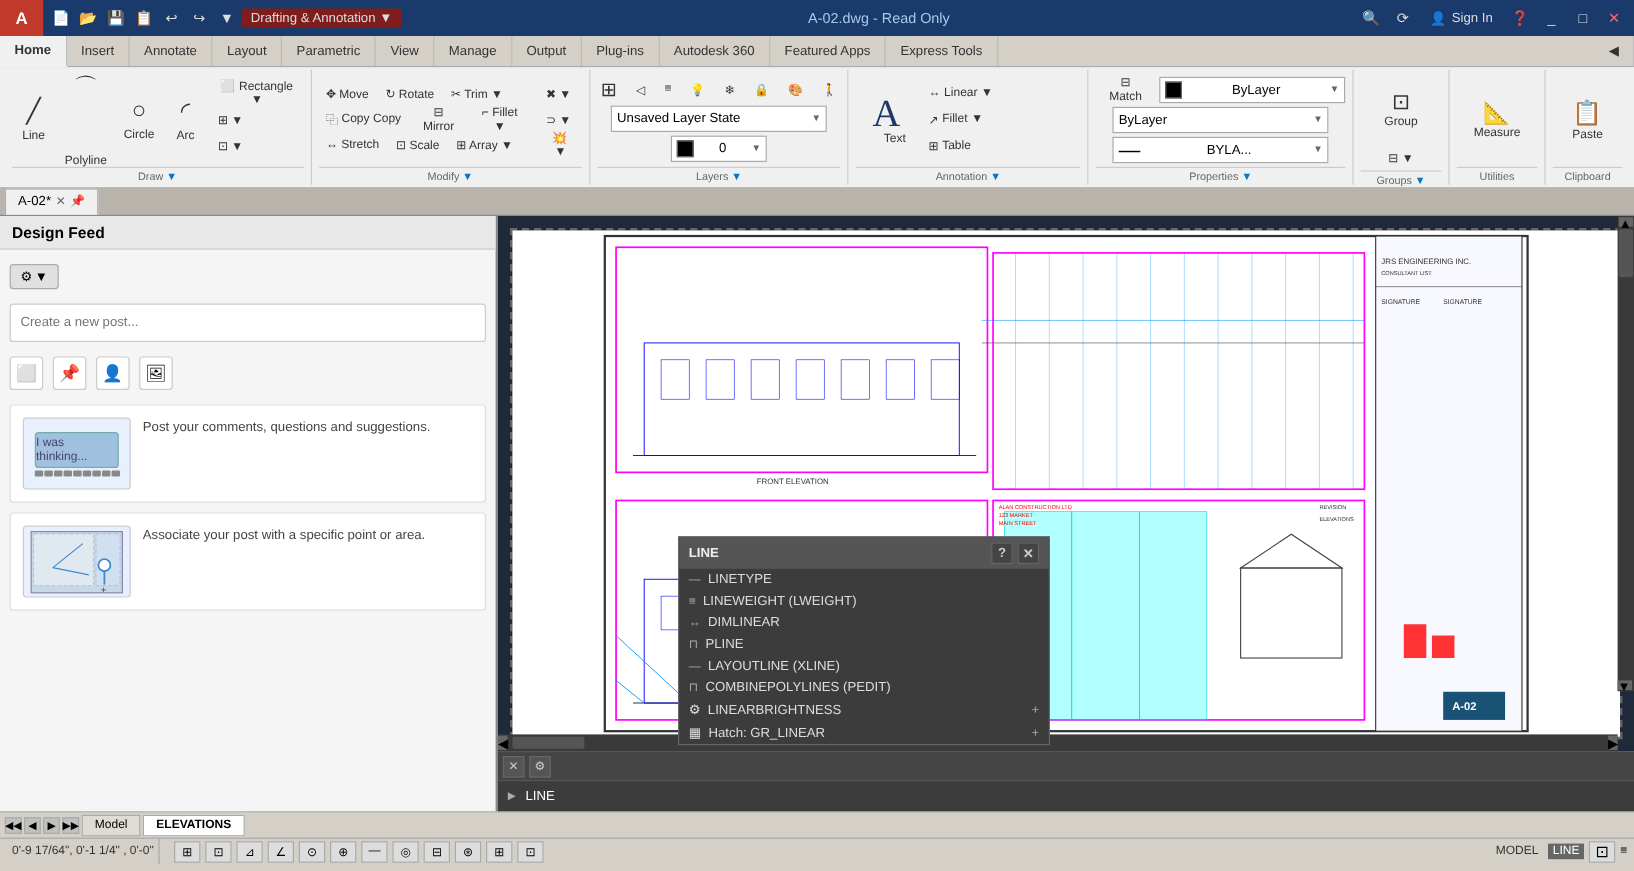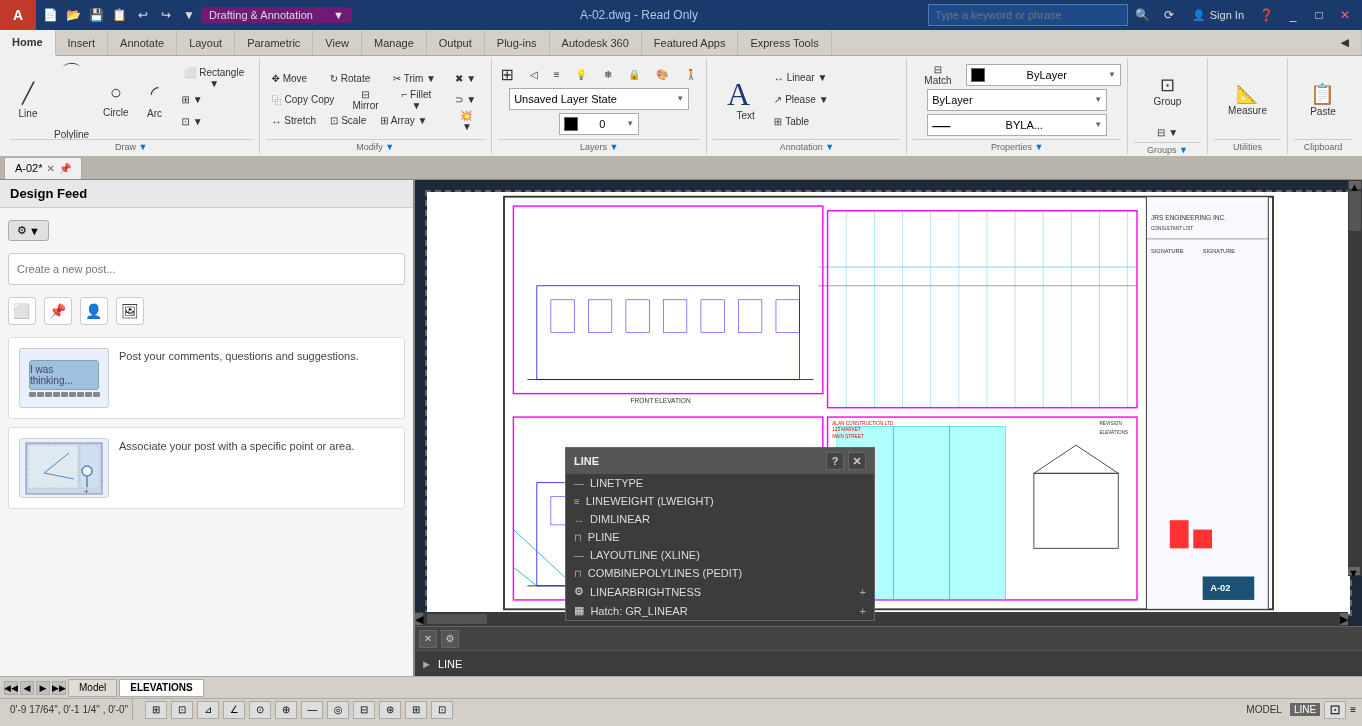--- a/index.html
+++ b/index.html
@@ -506,23 +506,23 @@
       display: flex;
       align-items: center;
       gap: 4px;
       padding: 0 6px;
     }
 
     
     .workspace-selector {
       display: flex;
       align-items: center;
-      gap: 20px;
+      gap: 3px;
       padding: 2px 8px;
-      background: #701a75;
+      background: #7f1d1d;
       border-radius: 3px;
       color: #ddd;
       font-size: 11px;
       cursor: pointer;
     }
   </style>
 </head>
 <body>
 
 <div id="topbar">
@@ -537,21 +537,20 @@
     <button class="topbar-qa-btn">↩</button>
     <button class="topbar-qa-btn">↪</button>
     <button class="topbar-qa-btn">▼</button>
     <div class="workspace-selector">
       <span>Drafting &amp; Annotation</span>
       <span>▼</span>
     </div>
   </div>
   <div class="topbar-title">A-02.dwg - Read Only</div>
   <div class="topbar-right">
-    <input style="width: 200px; height: 22px; background: rgb(30, 74, 138); border: 1px solid rgb(74, 122, 181); color: rgb(204, 204, 204); padding: 2px 6px; font-size: 11px;" placeholder="Type a keyword or phrase">
     <button class="topbar-qa-btn">🔍</button>
     <button class="topbar-qa-btn">⟳</button>
     <button class="sign-in-btn" style="color:#ddd;">
       <span>👤</span>
       <span>Sign In</span>
     </button>
     <button class="topbar-qa-btn">❓</button>
     <button class="topbar-qa-btn">_</button>
     <button class="topbar-qa-btn">□</button>
     <button class="topbar-qa-btn" style="color:#ff6666;">✕</button>
@@ -604,21 +603,21 @@
       </div>
     </div>
     <div class="ribbon-group-label">
       Draw <span style="color:#0077cc;cursor:pointer;">▼</span>
     </div>
   </div>
 
   <div class="ribbon-group" style="min-width:200px;">
     <div class="ribbon-group-content">
       <div style="display:flex;flex-direction:column;gap:1px;">
-        <div style="display:flex;gap:2px;justify-content:space-between;">
+        <div style="display:flex;gap:2px;">
           <button class="ribbon-btn-small">✥ Move</button>
           <button class="ribbon-btn-small">↻ Rotate</button>
           <button class="ribbon-btn-small">✂ Trim ▼</button>
         </div>
         <div style="display:flex;gap:2px;">
           <button class="ribbon-btn-small">⿻ <span>Copy</span>Copy</button>
           <button class="ribbon-btn-small">⊟ Mirror</button>
           <button class="ribbon-btn-small">⌐ Fillet ▼</button>
         </div>
         <div style="display:flex;gap:2px;">
@@ -674,21 +673,21 @@
         <div style="font-size:10px;margin-left:14px;">Text</div>
       </div>
       <div style="display:flex;flex-direction:column;gap:2px;justify-content:center;">
         <button class="ribbon-btn-small">
           <span>↔</span>
           <span>Linear</span>
           <span>▼</span>
         </button>
         <button class="ribbon-btn-small">
           <span>↗</span>
-          <span>Please</span>
+          <span>Fillet</span>
           <span>▼</span>
         </button>
         <button class="ribbon-btn-small">
           <span>⊞</span>
           <span>Table</span>
         </button>
       </div>
     </div>
     <div class="ribbon-group-label">
       Annotation <span style="color:#0077cc;cursor:pointer;">▼</span>

